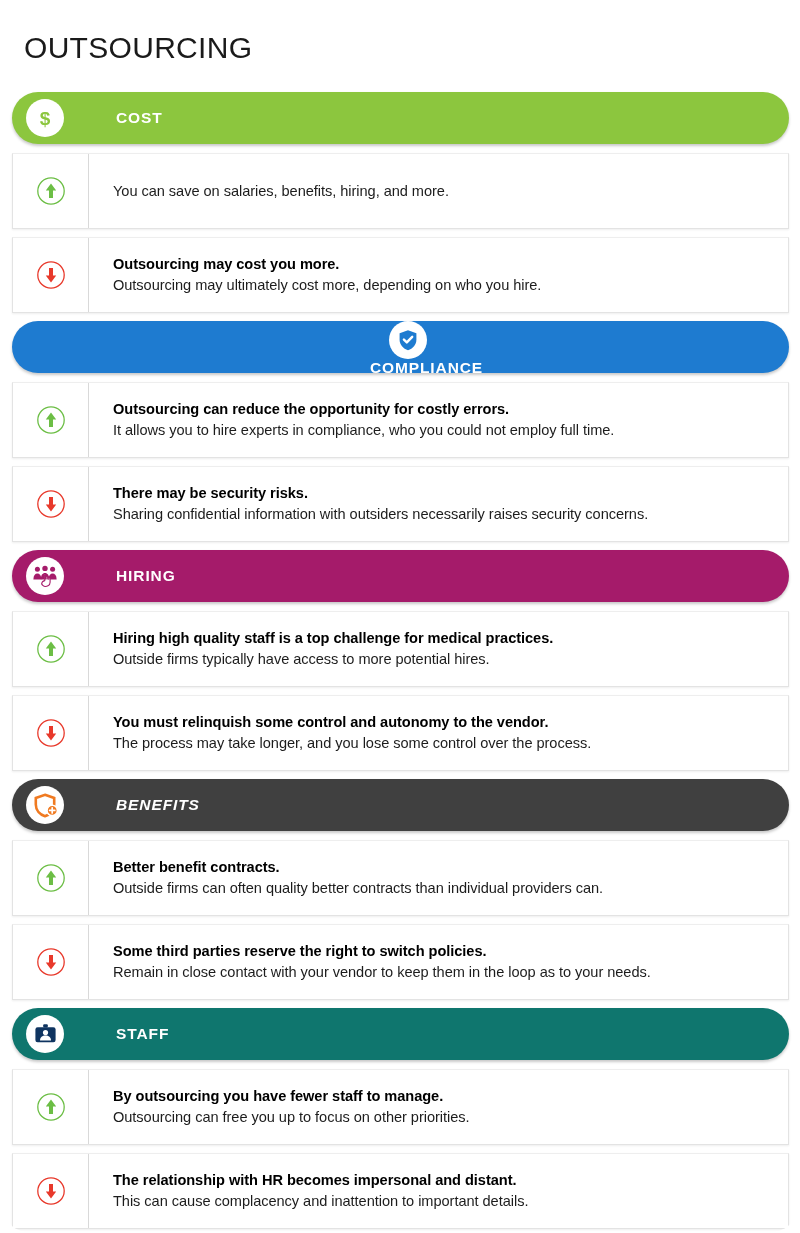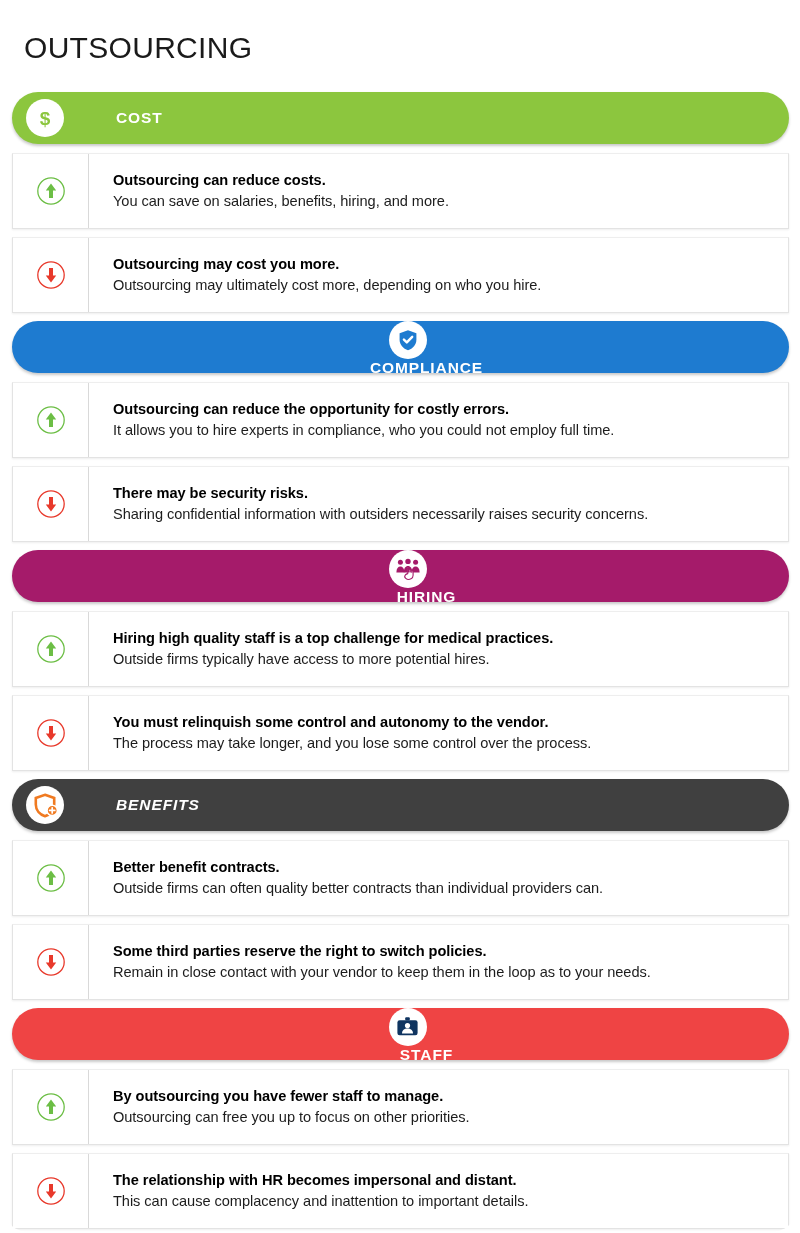--- a/index.html
+++ b/index.html
@@ -152,21 +152,20 @@
         </div>
         <div class="rows">
           <div class="row first">
             <div class="row-icon">
               <svg width="30" height="30" viewBox="0 0 30 30">
       <circle cx="15" cy="15" r="13.2" fill="none" stroke="#6CBE45" stroke-width="1.3"></circle>
       <path d="M15 7.5 L20.2 14.5 L17 14.5 L17 22 L13 22 L13 14.5 L9.8 14.5 Z" fill="#6CBE45"></path>
               </svg>
             </div>
             <div class="row-text">
-              <div class="row-title">Outsourcing can reduce costs.</div>
               <div class="row-desc">You can save on salaries, benefits, hiring, and more.</div>
             </div>
           </div>
           <div class="row second">
             <div class="row-icon">
               <svg width="30" height="30" viewBox="0 0 30 30">
       <circle cx="15" cy="15" r="13.2" fill="none" stroke="#E8392B" stroke-width="1.3"></circle>
       <path d="M15 22.5 L9.8 15.5 L13 15.5 L13 8 L17 8 L17 15.5 L20.2 15.5 Z" fill="#E8392B"></path>
               </svg>
             </div>
@@ -209,21 +208,21 @@
               </svg>
             </div>
             <div class="row-text">
               <div class="row-title">There may be security risks.</div>
               <div class="row-desc">Sharing confidential information with outsiders necessarily raises security concerns.</div>
             </div>
           </div>
         </div>
       </div>
       <div class="section">
-        <div class="section-header" style="background: rgb(165, 27, 106); flex-direction: column;">
+        <div class="section-header" style="background: rgb(165, 27, 106);">
           <div class="badge">
             <svg width="26" height="26" viewBox="0 0 26 26">
         <circle cx="5.4" cy="6.2" r="2.5" fill="#A51B6A"></circle>
         <circle cx="13" cy="5.4" r="2.7" fill="#A51B6A"></circle>
         <circle cx="20.6" cy="6.2" r="2.5" fill="#A51B6A"></circle>
         <path d="M1.4 16.4 C1.4 12.6 3.2 10.6 5.4 10.6 C7.6 10.6 9.4 12.6 9.4 16.4 Z" fill="#A51B6A"></path>
         <path d="M8.8 16.4 C8.8 12.2 10.6 10 13 10 C15.4 10 17.2 12.2 17.2 16.4 Z" fill="#A51B6A"></path>
         <path d="M16.6 16.4 C16.6 12.6 18.4 10.6 20.6 10.6 C22.8 10.6 24.6 12.6 24.6 16.4 Z" fill="#A51B6A"></path>
         <path d="M11.2 13.2 C11.2 12.3 12 11.7 12.8 12 L12.8 17.6
                  C12.8 17.6 11.2 17.9 10.2 19.2 C9.4 20.3 9.8 21.6 10.8 22.4
@@ -296,21 +295,21 @@
               </svg>
             </div>
             <div class="row-text">
               <div class="row-title">Some third parties reserve the right to switch policies.</div>
               <div class="row-desc">Remain in close contact with your vendor to keep them in the loop as to your needs.</div>
             </div>
           </div>
         </div>
       </div>
       <div class="section">
-        <div class="section-header" style="background: #ef4444; flex-direction: column;">
+        <div class="section-header" style="background: #0f766e;">
           <div class="badge">
             <svg width="25" height="25" viewBox="0 0 25 25">
         <rect x="10.2" y="2.2" width="4.6" height="3.4" rx="1" fill="#0F3460"></rect>
         <rect x="2.4" y="5.2" width="20.2" height="15" rx="2.2" fill="#0F3460"></rect>
         <circle cx="12.5" cy="10.6" r="2.6" fill="#ffffff"></circle>
         <path d="M7 18.4 C7 14.9 9.4 13.4 12.5 13.4 C15.6 13.4 18 14.9 18 18.4 Z" fill="#ffffff"></path>
             </svg>
           </div>
           <div class="section-label">STAFF</div>
         </div>

